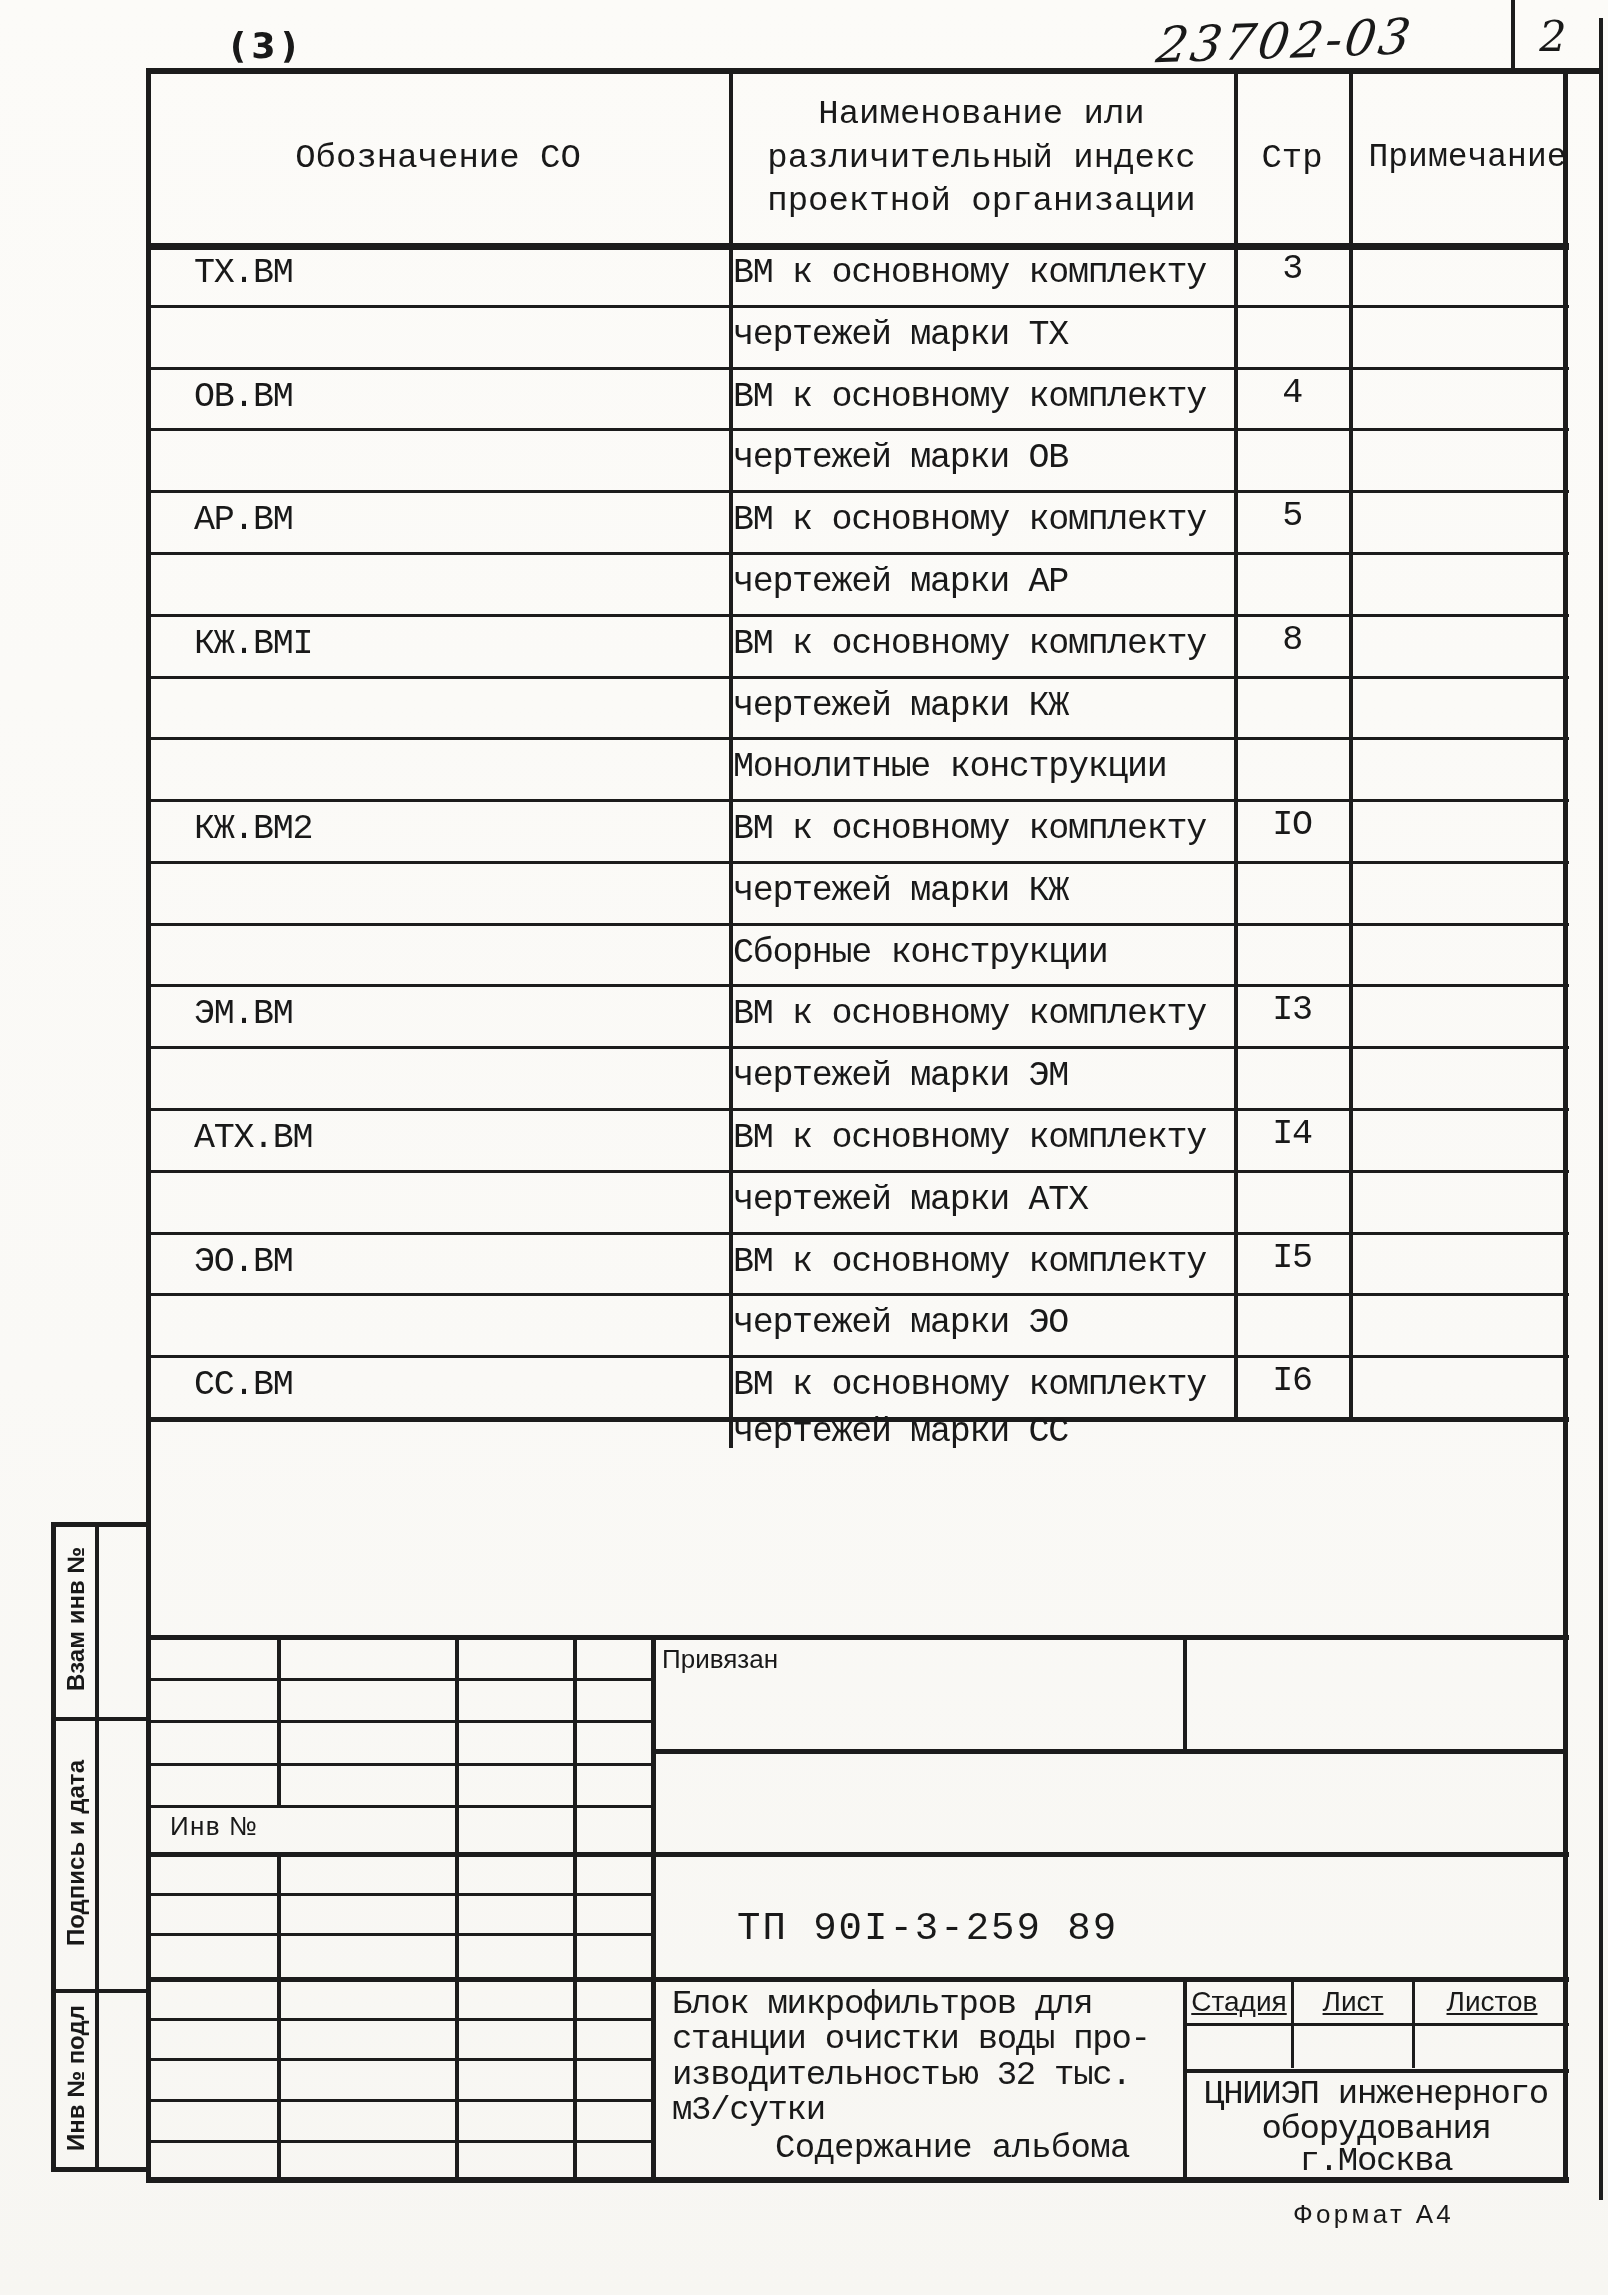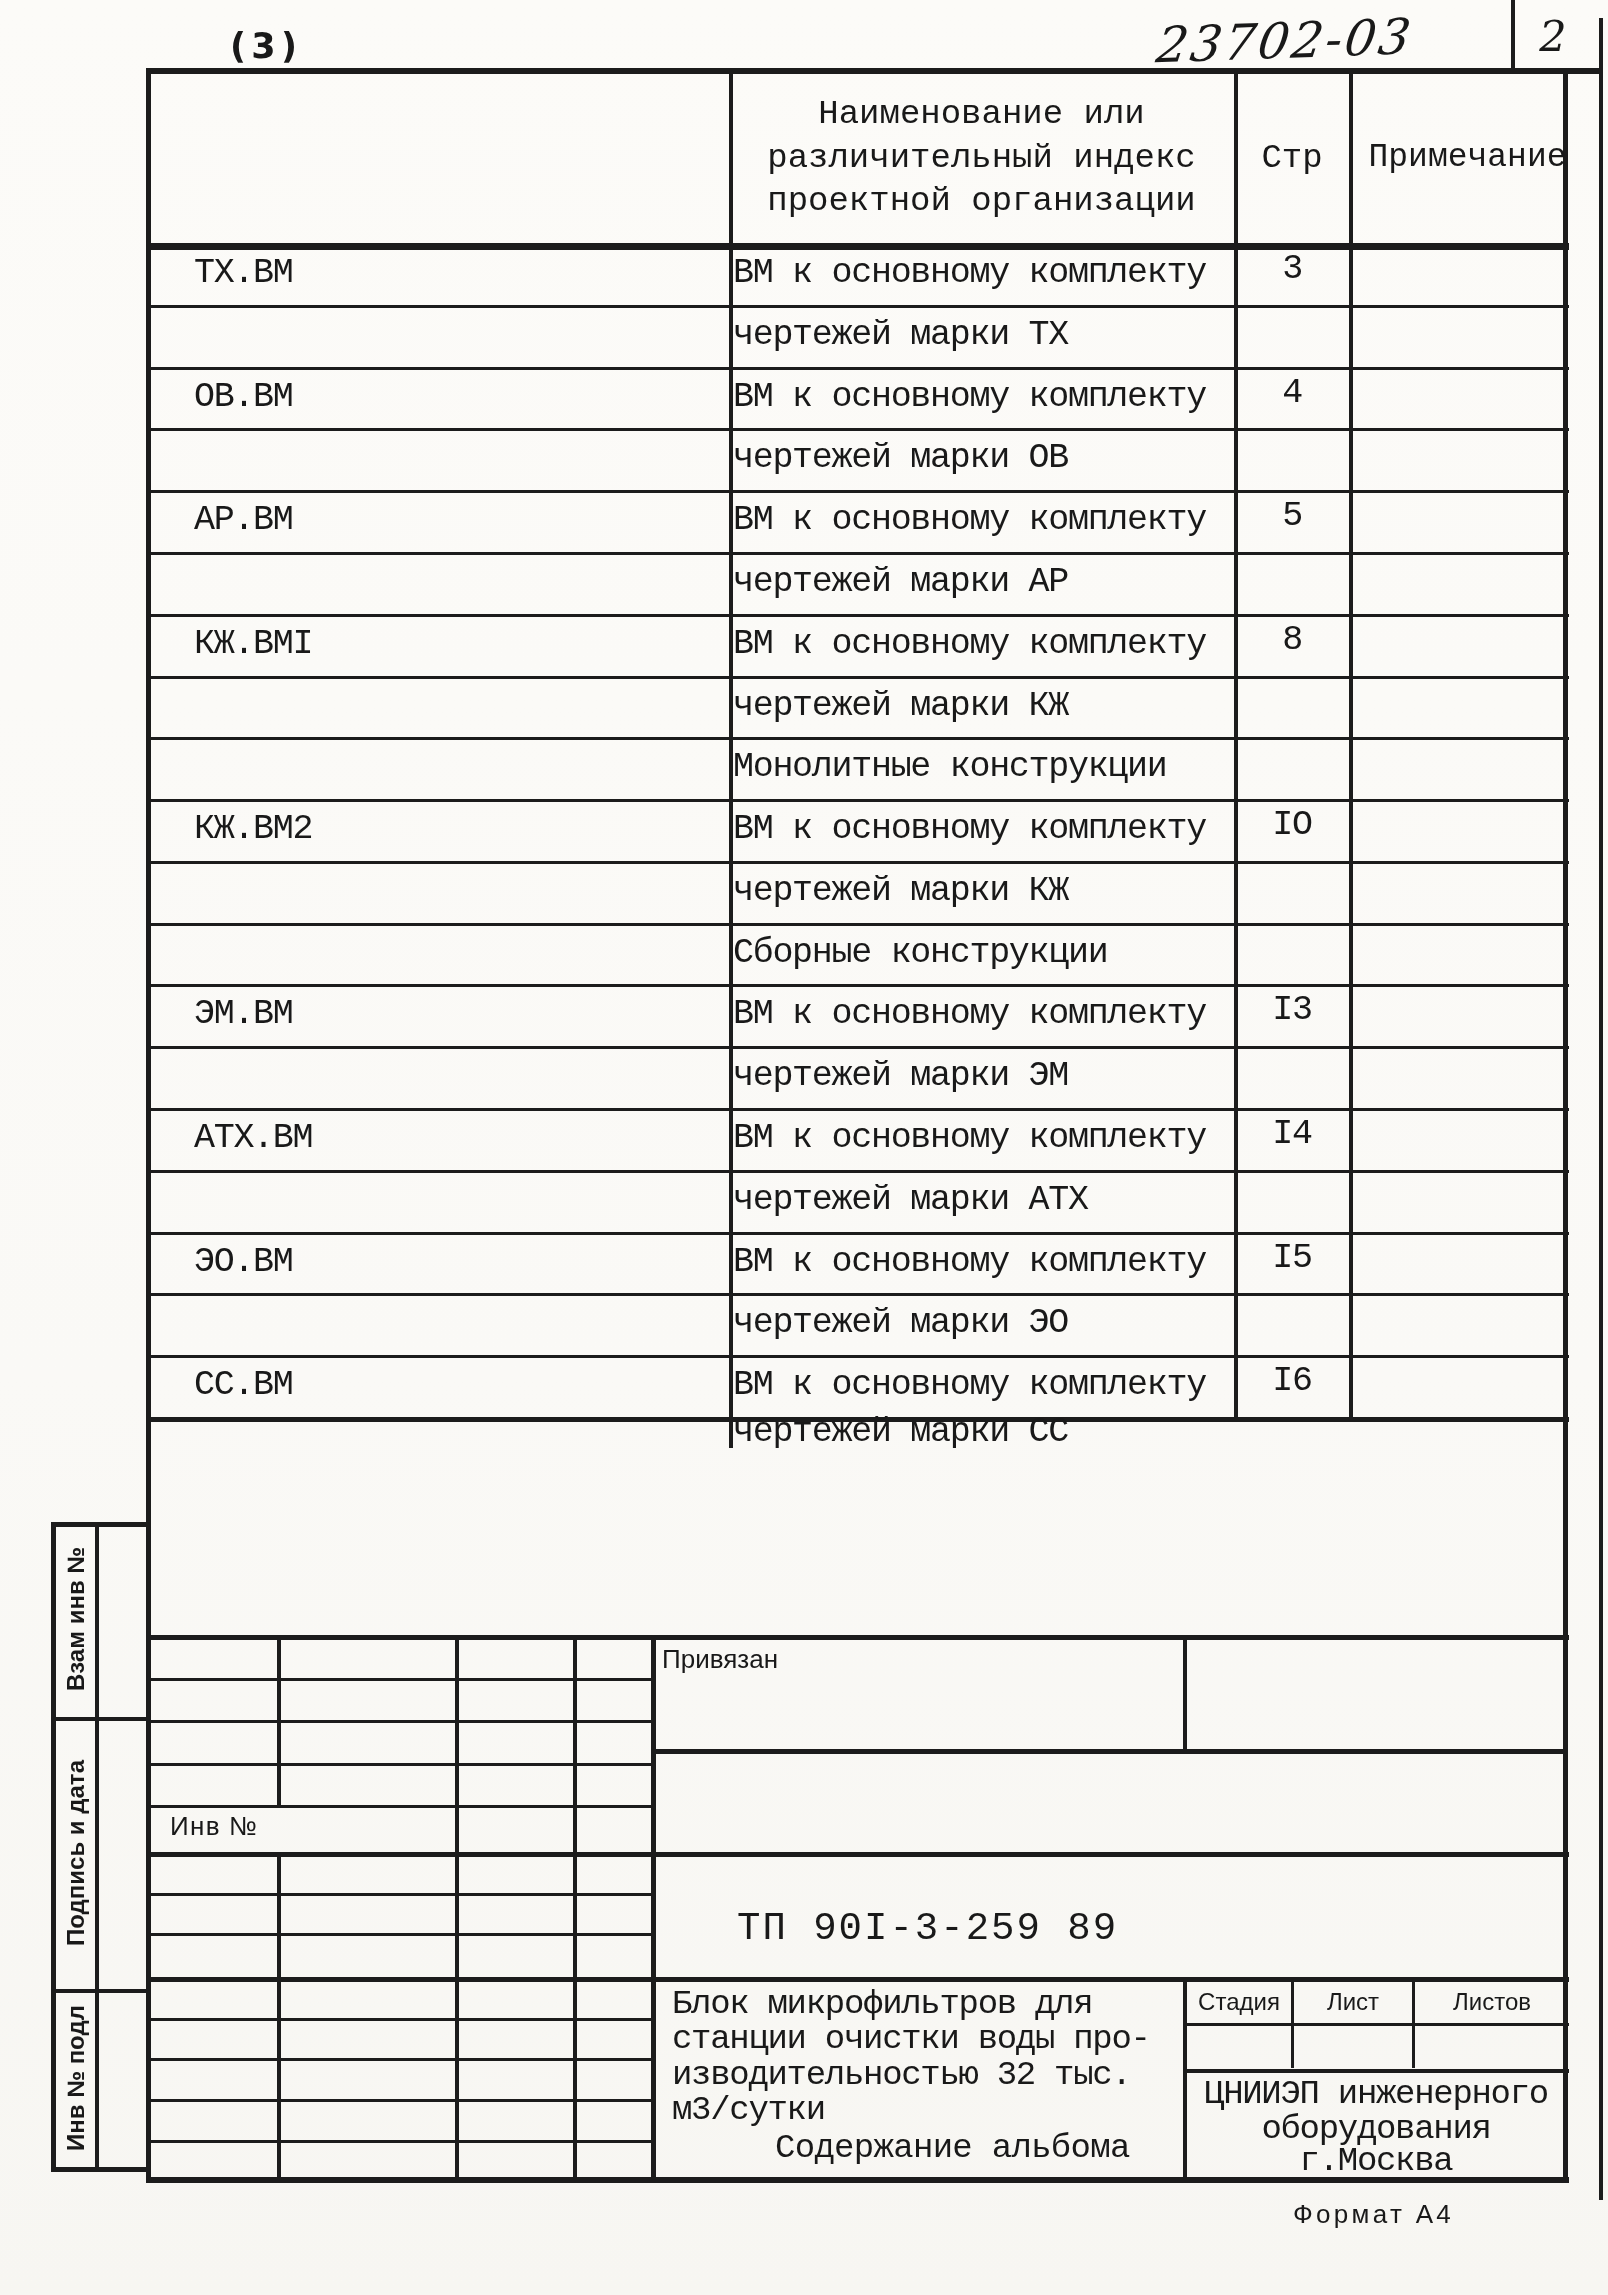--- a/index.html
+++ b/index.html
@@ -36,21 +36,21 @@
 
   
   .rot{position:absolute;transform:translate(-50%,-50%) rotate(-90deg);font-size:24px;font-weight:bold;white-space:nowrap;font-family:"Liberation Sans","DejaVu Sans",sans-serif;}
 
   
   .privyazan{left:662px;top:1644px;font-size:26px;}
   .inv-no{left:170px;top:1811px;font-size:26px;letter-spacing:1.3px;}
   .tp-number{left:737px;top:1907px;font-size:39px;letter-spacing:2px;}
   .title-line{left:672px;font-size:34px;letter-spacing:-1.3px;}
   .album-title{left:775px;top:2129px;font-size:34px;letter-spacing:-0.7px;}
-  .stage-hdr{top:1981px;height:42px;display:flex;align-items:center;justify-content:center;font-size:24px;}
+  .stage-hdr{top:1981px;height:42px;display:flex;align-items:center;justify-content:center;font-size:28px;text-decoration:underline;}
   .org-line{left:1183px;width:386px;text-align:center;font-size:34px;letter-spacing:-1.3px;}
   .format-label{left:1262px;top:2199px;width:223px;text-align:center;font-size:26px;letter-spacing:3.3px;}
 </style>
 </head>
 <body>
 
 <div class="page">
 
   <span class="txt corner-note">(3)</span>
   <span class="txt hand doc-number">23702-03</span>
@@ -81,20 +81,21 @@
   <div class="h" style="left:146px;top:923px;width:1423px;height:3.3px;"></div>
   <div class="h" style="left:146px;top:984px;width:1423px;height:3.3px;"></div>
   <div class="h" style="left:146px;top:1046px;width:1423px;height:3.3px;"></div>
   <div class="h" style="left:146px;top:1108px;width:1423px;height:3.3px;"></div>
   <div class="h" style="left:146px;top:1170px;width:1423px;height:3.3px;"></div>
   <div class="h" style="left:146px;top:1232px;width:1423px;height:3.3px;"></div>
   <div class="h" style="left:146px;top:1293px;width:1423px;height:3.3px;"></div>
   <div class="h" style="left:146px;top:1355px;width:1423px;height:3.3px;"></div>
   <div class="h" style="left:146px;top:1417px;width:1423px;height:5.3px;"></div>
 
+  <div class="txt th-des">Обозначение СО</div>
   <div class="txt th-name">
     <div>Наименование или</div>
     <div>различительный индекс</div>
     <div>проектной организации</div>
   </div>
   <div class="txt th-page">Стр</div>
   <div class="txt th-note">Примечание</div>
 
   <div class="trow" style="top:243px;">
     <span class="des">ТХ.ВМ</span>

